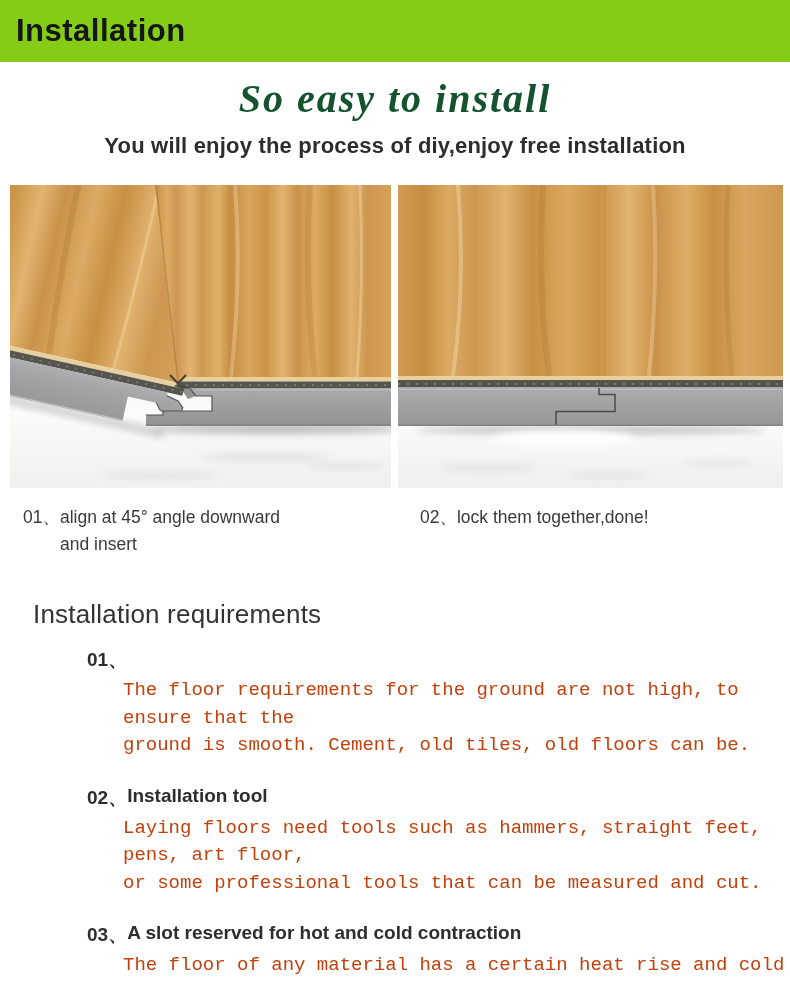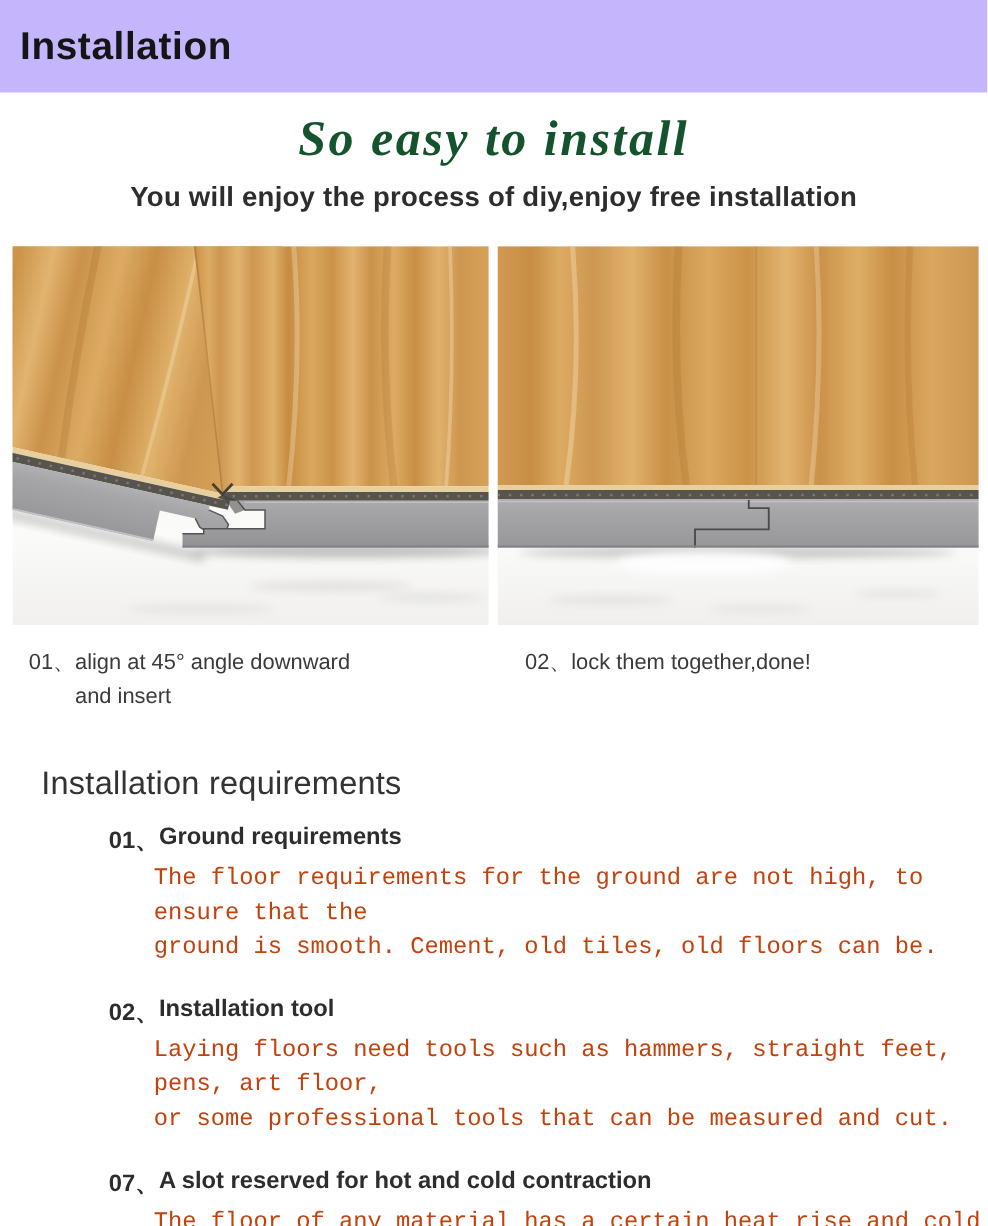--- a/index.html
+++ b/index.html
@@ -4,22 +4,22 @@
 <style>
   * { box-sizing: border-box; }
   html, body { margin: 0; padding: 0; }
   body {
     width: 790px; height: 981px;
     background: #ffffff;
     font-family: "Liberation Sans", sans-serif;
     overflow: hidden;
   }
   .banner {
-    height: 74px;
-    background: #c4b5fd;
+    height: 62px;
+    background: #84cc16;
     display: flex; align-items: center;
     padding-left: 16px;
   }
   .banner h1 {
     margin: 0;
     font-size: 31px; font-weight: 700;
     color: #151515; letter-spacing: 0.5px;
   }
   .hero { text-align: center; margin-top: 13px; }
   .hero-title {
@@ -249,38 +249,37 @@
       <span class="cap-text">lock them together,done!</span>
     </div>
   </div>
 
   <section class="requirements">
     <h3 class="req-heading">Installation requirements</h3>
 
     <div class="req-item">
       <div class="req-head">
         <span class="req-num">01、</span>
-        <span class="req-title">Ground requirements</span>
       </div>
       <p class="req-body">The floor requirements for the ground are not high, to ensure that the
 ground is smooth. Cement, old tiles, old floors can be.</p>
     </div>
 
     <div class="req-item">
       <div class="req-head">
         <span class="req-num">02、</span>
         <span class="req-title">Installation tool</span>
       </div>
       <p class="req-body">Laying floors need tools such as hammers, straight feet, pens, art floor,
 or some professional tools that can be measured and cut.</p>
     </div>
 
     <div class="req-item">
       <div class="req-head">
-        <span class="req-num">07、</span>
+        <span class="req-num">03、</span>
         <span class="req-title">A slot reserved for hot and cold contraction</span>
       </div>
       <p class="req-body">The floor of any material has a certain heat rise and cold contraction. In
 order to prevent the floor from expanding, it is necessary to keep
 the 5-6mm wide expansion joint at the side of the wall.</p>
     </div>
   </section>
 
 </div>
 

